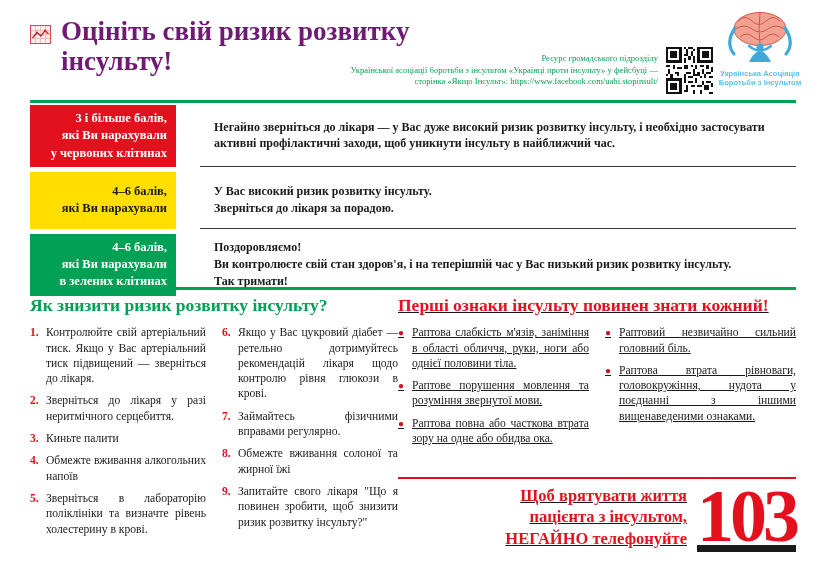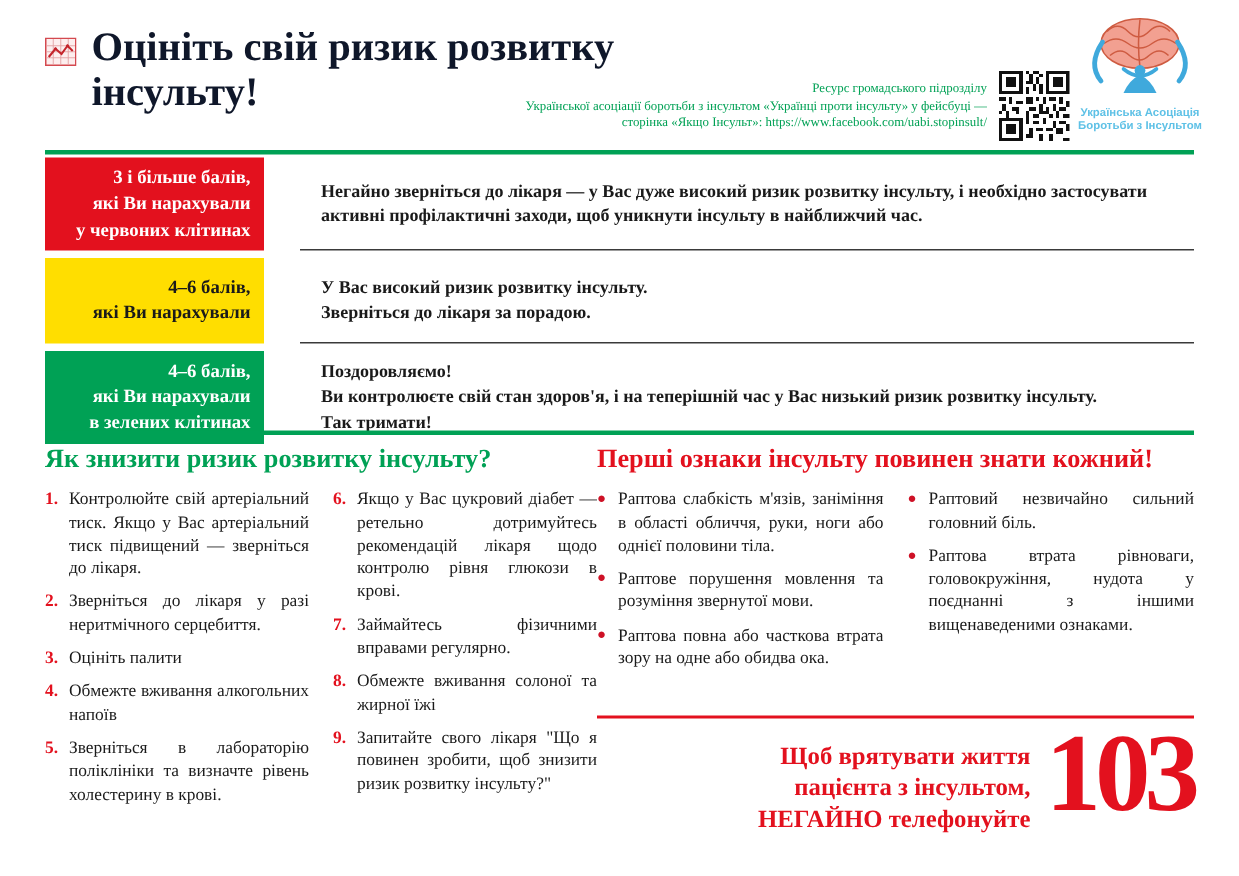--- a/index.html
+++ b/index.html
@@ -5,21 +5,21 @@
   * { margin:0; padding:0; box-sizing:border-box; }
   html,body { background:#e9e9e9; }
   .page {
     position:relative; width:826px; height:584px; background:#ffffff;
     font-family:"Liberation Serif", serif; color:#1a1a1a; overflow:hidden;
     margin:0 auto;
   }
   
   .chart-ic { position:absolute; left:30px; top:25px; width:21px; height:19px; }
   .title { position:absolute; left:61px; top:16px; width:430px;
-    font-size:27px; font-weight:bold; color:#0f172a; line-height:1.12; }
+    font-size:27px; font-weight:bold; color:#701a75; line-height:1.12; }
   .resource-note { position:absolute; top:53px; right:168px; text-align:right;
     font-size:8.6px; line-height:1.35; color:#00A155; }
   .qr { position:absolute; left:666px; top:47px; width:47px; height:47px; }
   .logo { position:absolute; left:714px; top:8px; width:92px; text-align:center; }
   .logo-caption { font-family:"Liberation Sans", sans-serif; font-size:7.6px;
     font-weight:bold; color:#5EC1E6; line-height:1.25; margin-top:1px; }
   
   .green-rule { position:absolute; left:30px; right:30px; height:3px; background:#00A155; }
   .rule-top { top:100px; } .rule-bottom { top:287px; }
   .score-table { position:absolute; left:30px; right:30px; top:105px; }
@@ -29,34 +29,34 @@
     text-align:right; font-weight:bold; font-size:12.5px; line-height:1.38; }
   .bg-red { background:#E3111E; color:#ffffff; }
   .bg-yellow { background:#FFDE00; color:#1a1a1a; }
   .bg-green { background:#00A155; color:#ffffff; }
   .score-advice { flex:1; padding:4px 4px 4px 14px; display:flex; flex-direction:column;
     justify-content:center; font-weight:bold; font-size:12px; line-height:1.4; }
   .score-advice.ruled { border-bottom:1.5px solid #3a3a3a; }
   
   .lower { position:absolute; left:30px; right:30px; top:296px; display:flex; }
   .col-left { width:368px; flex:none; }
-  .col-right { flex:1; }
+  .col-right { flex:1;text-decoration:underline; }
   .sec-heading { font-size:17.5px; font-weight:bold; line-height:1.1; margin-bottom:10px; }
   .h-green { color:#00A155; }
   .h-red { color:#E3111E; }
   .two-col { display:flex; gap:16px; }
   .list-col { flex:1; }
   .list-col.narrow { flex:none; width:176px; }
   .li { display:flex; margin-bottom:7px; font-size:11.6px; line-height:1.32; }
   .li .num { flex:none; width:16px; color:#E3111E; font-weight:bold; }
   .li .bullet { flex:none; width:14px; color:#CE1126; font-size:10px; padding-top:1px; }
   .li .txt { flex:1; text-align:justify; }
   
   .red-rule { border-top:2px solid #E3111E; margin-top:24px; }
-  .cta { display:flex; justify-content:flex-end; align-items:center; gap:10px; margin-top:6px; }
+  .cta { display:flex; justify-content:flex-end; align-items:flex-start; gap:10px; margin-top:6px; }
   .cta-text { text-align:right; color:#E3111E; font-weight:bold; font-size:16.5px; line-height:1.28; }
   .cta-number { color:#E3111E; font-weight:bold; font-size:74px; line-height:0.85;
     letter-spacing:-4px; padding-bottom:16px; }
 </style>
 </head>
 <body>
 
 <div class="page">
 
   <span class="chart-ic">
@@ -220,21 +220,21 @@
           <div class="li">
               <span class="num">1.</span>
               <span class="txt">Контролюйте свій артеріальний тиск. Якщо у Вас артеріальний тиск підвищений — зверніться до лікаря.</span>
             </div>
           <div class="li">
               <span class="num">2.</span>
               <span class="txt">Зверніться до лікаря у разі неритмічного серцебиття.</span>
             </div>
           <div class="li">
               <span class="num">3.</span>
-              <span class="txt">Оцініть палити</span>
+              <span class="txt">Киньте палити</span>
             </div>
           <div class="li">
               <span class="num">4.</span>
               <span class="txt">Обмежте вживання алкогольних напоїв</span>
             </div>
           <div class="li">
               <span class="num">5.</span>
               <span class="txt">Зверніться в лабораторію поліклініки та визначте рівень холестерину в крові.</span>
             </div>
         </div>

